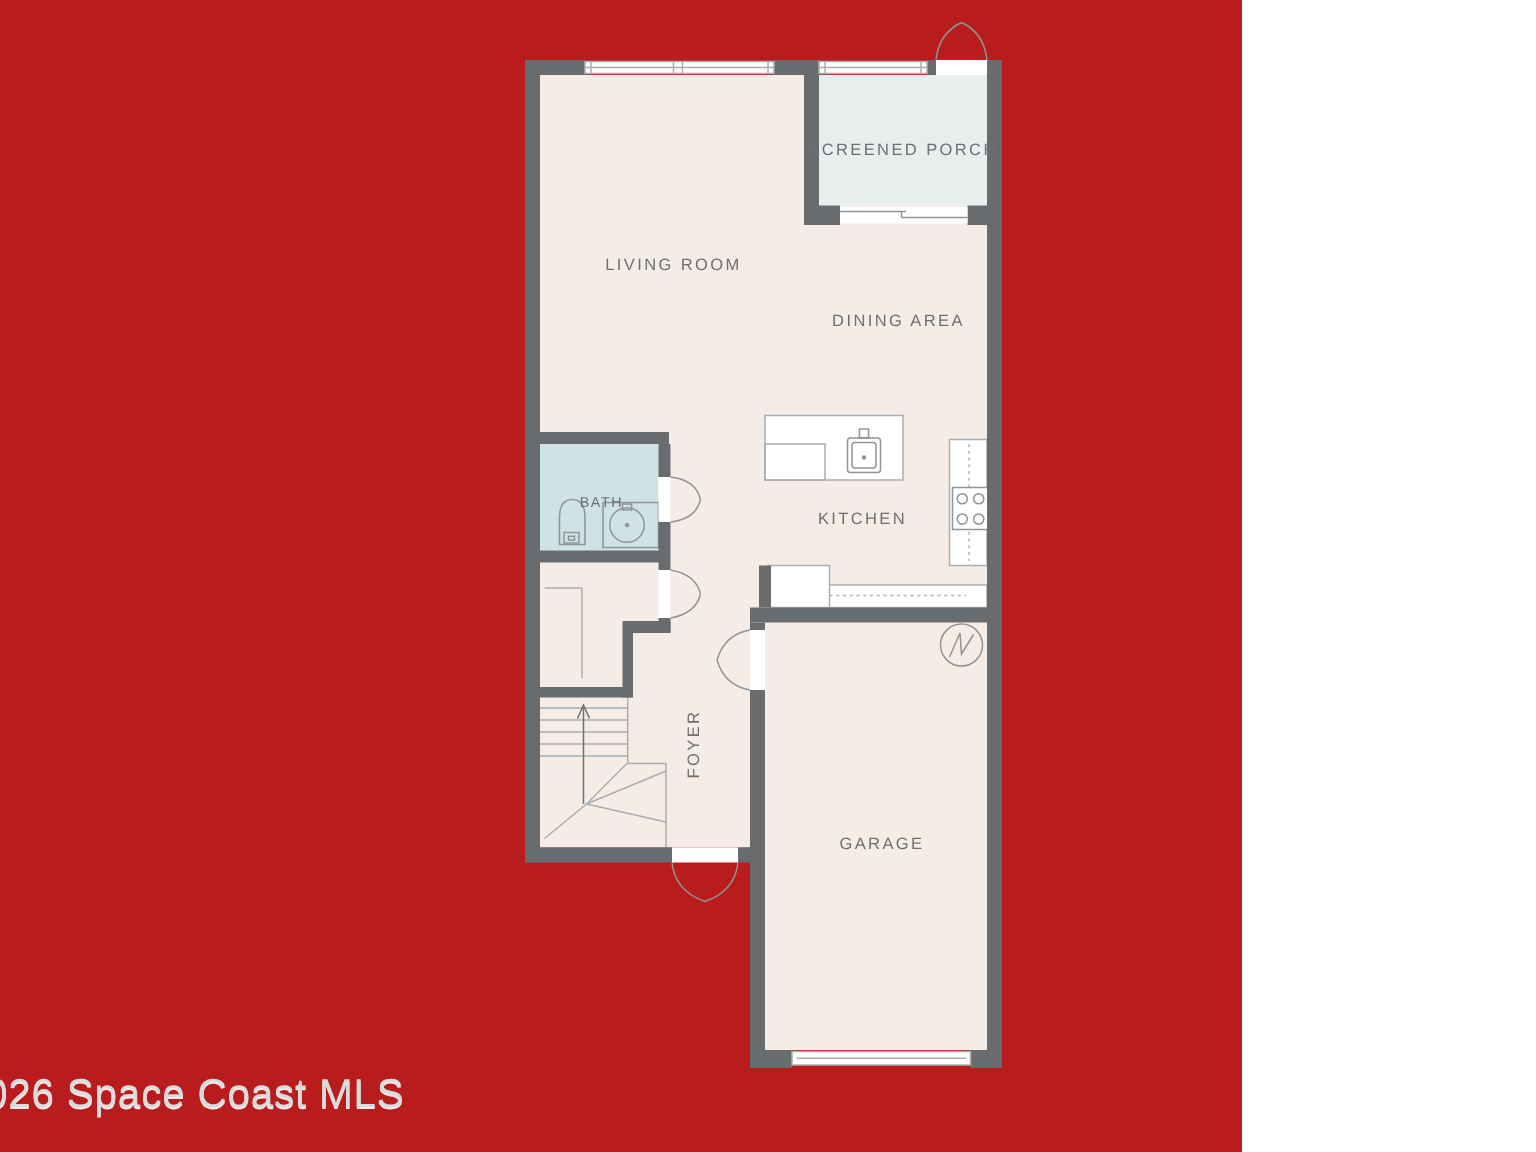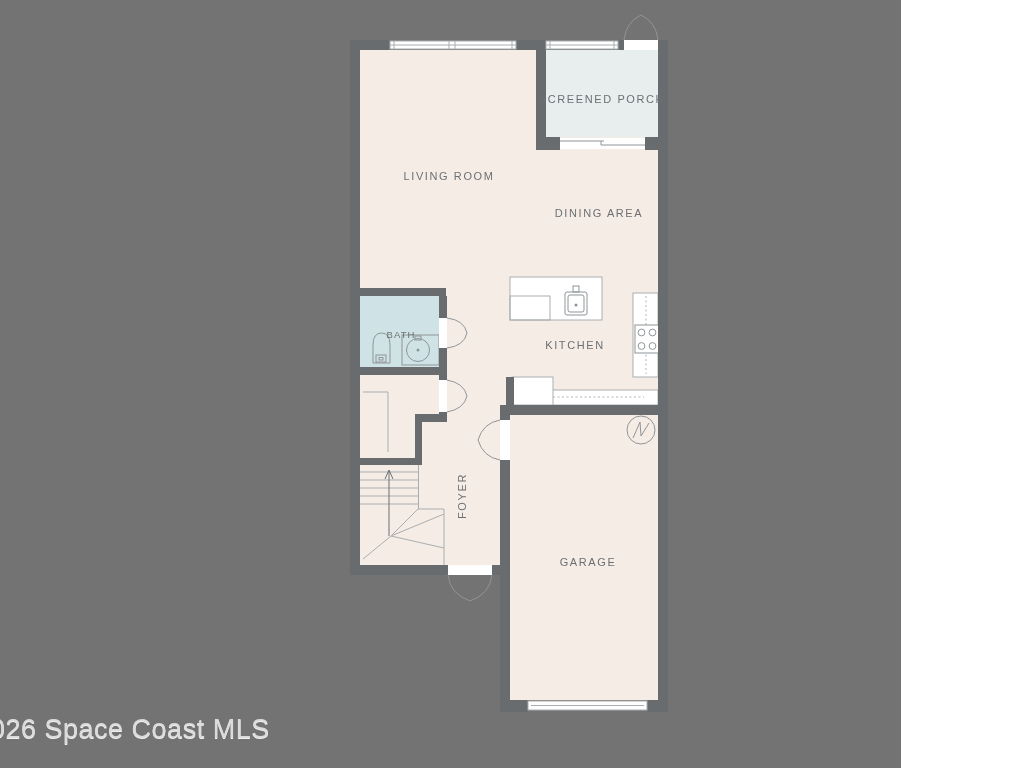--- a/index.html
+++ b/index.html
@@ -1,16 +1,16 @@
 <!DOCTYPE html>
 <html><head>
 <meta charset="utf-8">
 <style>
   html,body{margin:0;padding:0;background:#ffffff;}
-  #canvas{position:relative;width:901px;height:768px;background:#737373;overflow:hidden;
+  #canvas{position:relative;width:828px;height:768px;background:#b91c1c;overflow:hidden;
           font-family:"Liberation Sans",sans-serif;}
   svg{position:absolute;left:0;top:0;}
   .thin{stroke:#a9aeb0;stroke-width:1;fill:none;}
   .thinw{stroke:#a9aeb0;stroke-width:1;fill:#ffffff;}
   .fix{stroke:#8f9598;stroke-width:1;fill:none;}
   .fixw{stroke:#8f9598;stroke-width:1;fill:#ffffff;}
   .dash{stroke:#b0b5b7;stroke-width:1;fill:none;stroke-dasharray:2,2.5;}
   .gap{fill:#ffffff;}
   .lbl{fill:#6b7073;font-size:11px;letter-spacing:1.6px;text-anchor:middle;}
   .lbl-s{fill:#6b7073;font-size:9.5px;letter-spacing:1.1px;text-anchor:middle;}

